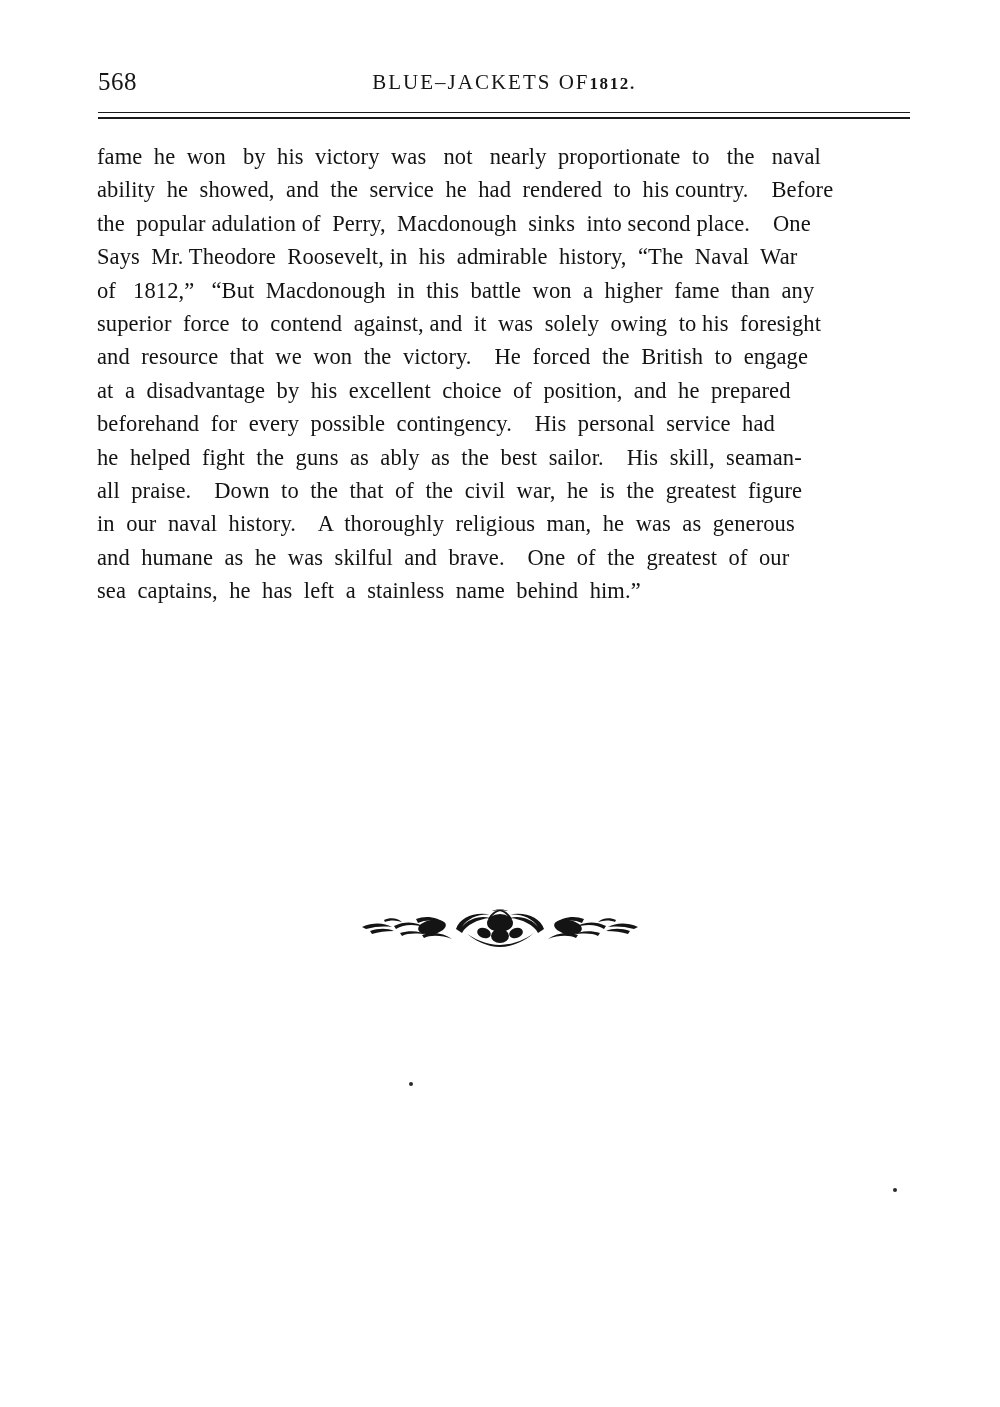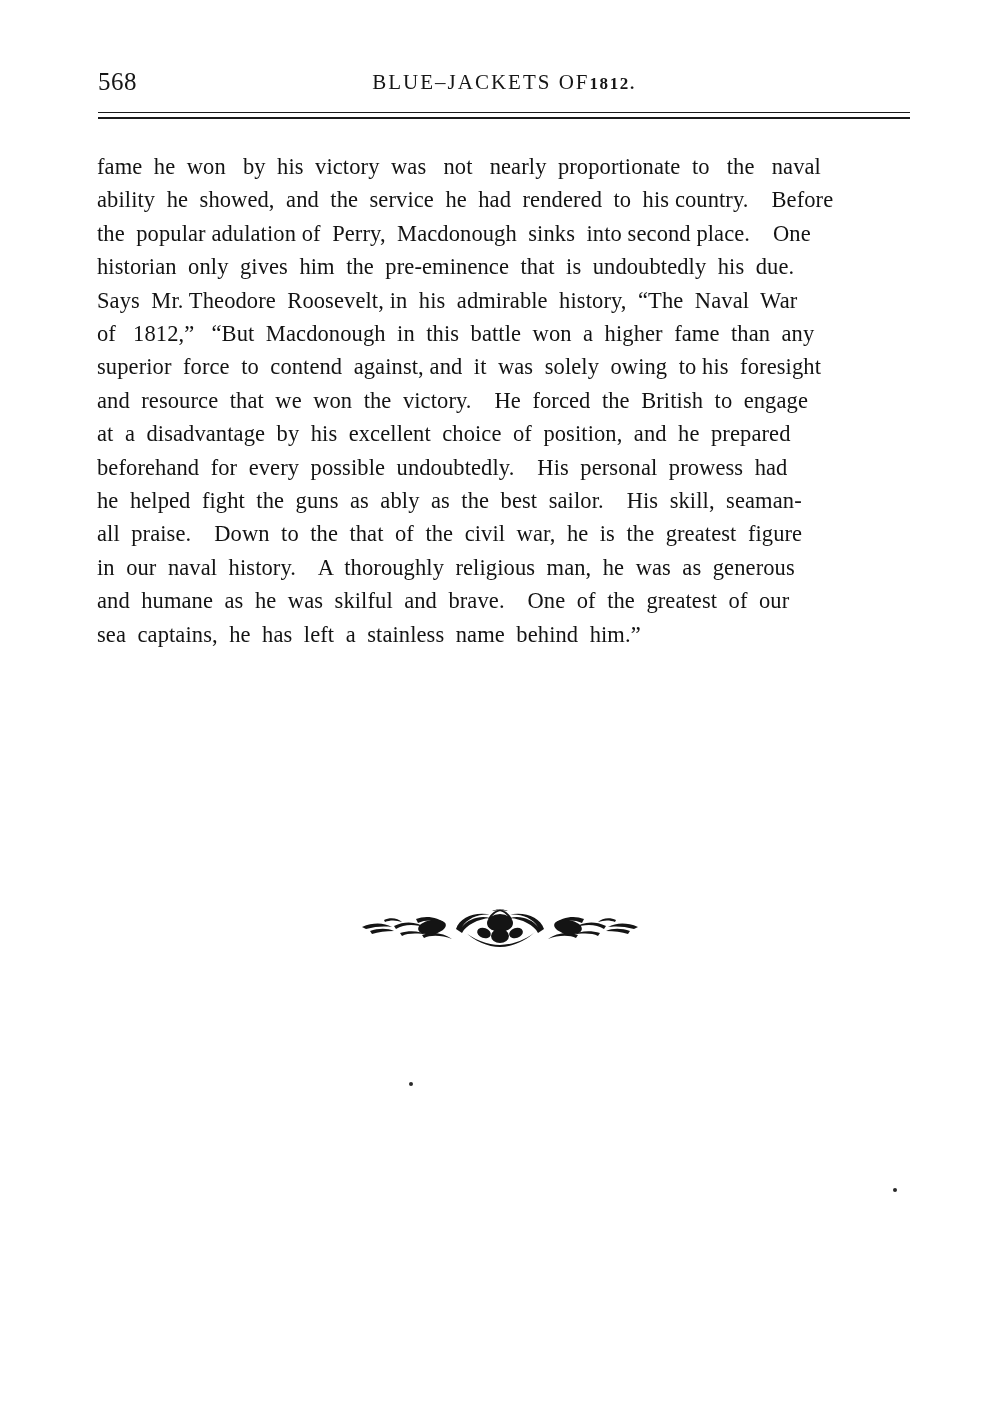--- a/index.html
+++ b/index.html
@@ -80,21 +80,20 @@
     height: 2px;
     background: #1b1b1b;
   }
 
   
   .body-text {
     position: absolute;
     left: 97px;
     top: 140px;
     width: 812px;
-    margin-top: 10px;
   }
   .body-line {
     font-size: 22.5px;
     line-height: 33.4px;
     color: #131313;
     white-space: pre;
     text-align: justify;
     letter-spacing: 0.1px;
   }
 
@@ -132,27 +131,26 @@
 
   <div class="rule-wrap">
     <div class="rule-thin"></div>
     <div class="rule-thick"></div>
   </div>
 
   <div class="body-text">
     <div class="body-line">fame  he  won   by  his  victory  was   not   nearly  proportionate  to   the   naval</div>
     <div class="body-line">ability  he  showed,  and  the  service  he  had  rendered  to  his country.    Before</div>
     <div class="body-line">the  popular adulation of  Perry,  Macdonough  sinks  into second place.    One</div>
-    <div class="body-line">historian  only  gives  him  the  pre-eminence  that  is  undoubtedly  his  due.</div>
     <div class="body-line">Says  Mr. Theodore  Roosevelt, in  his  admirable  history,  “The  Naval  War</div>
     <div class="body-line">of   1812,”   “But  Macdonough  in  this  battle  won  a  higher  fame  than  any</div>
     <div class="body-line">superior  force  to  contend  against, and  it  was  solely  owing  to his  foresight</div>
     <div class="body-line">and  resource  that  we  won  the  victory.    He  forced  the  British  to  engage</div>
     <div class="body-line">at  a  disadvantage  by  his  excellent  choice  of  position,  and  he  prepared</div>
-    <div class="body-line">beforehand  for  every  possible  undoubtedly.    His  personal  prowess  had</div>
+    <div class="body-line">beforehand  for  every  possible  contingency.    His  personal  service  had</div>
     <div class="body-line">he  helped  fight  the  guns  as  ably  as  the  best  sailor.    His  skill,  seaman-</div>
     <div class="body-line">all  praise.    Down  to  the  that  of  the  civil  war,  he  is  the  greatest  figure</div>
     <div class="body-line">in  our  naval  history.    A  thoroughly  religious  man,  he  was  as  generous</div>
     <div class="body-line">and  humane  as  he  was  skilful  and  brave.    One  of  the  greatest  of  our</div>
     <div class="body-line">sea  captains,  he  has  left  a  stainless  name  behind  him.”</div>
   </div>
 
   <div class="ornament">
     <svg width="280" height="48" viewBox="0 0 280 48" fill="#141414" aria-hidden="true">
 

